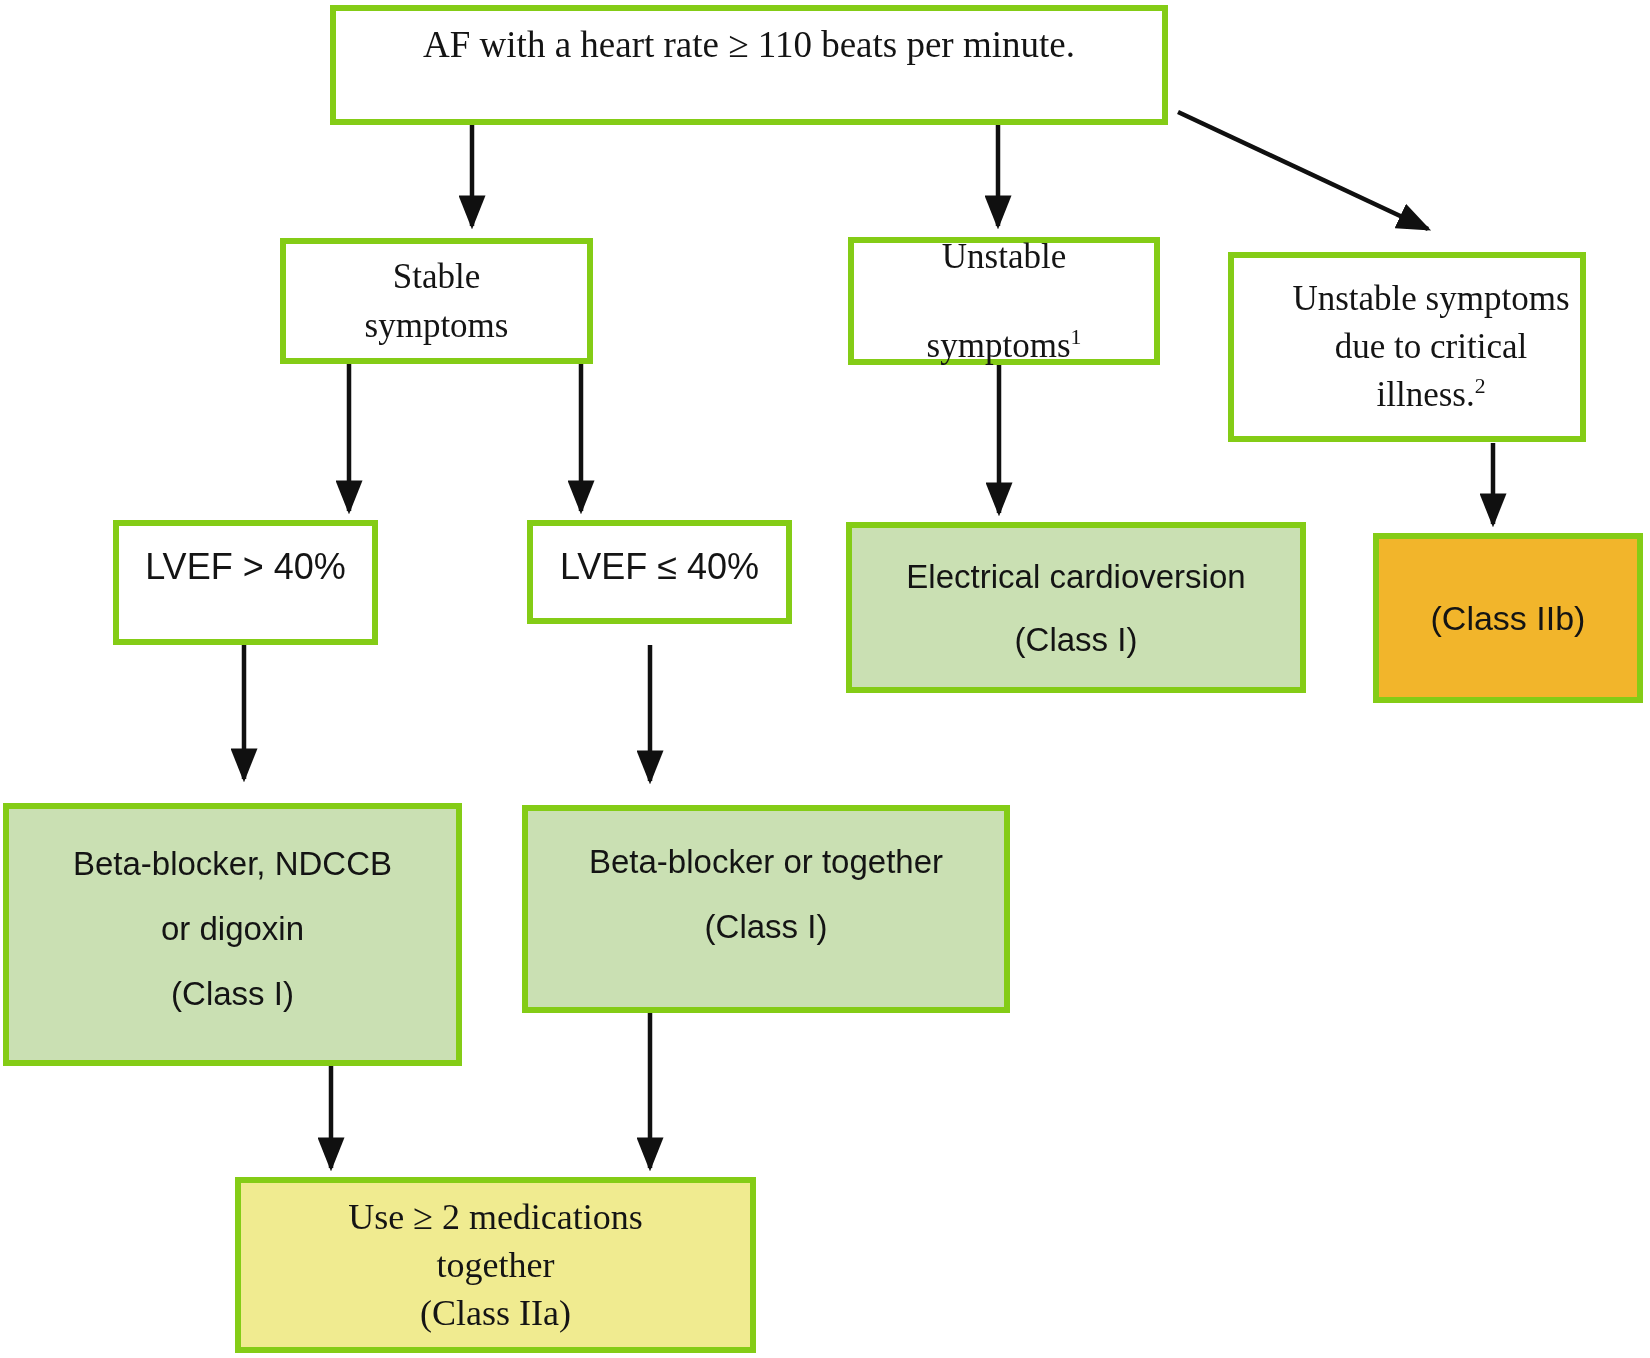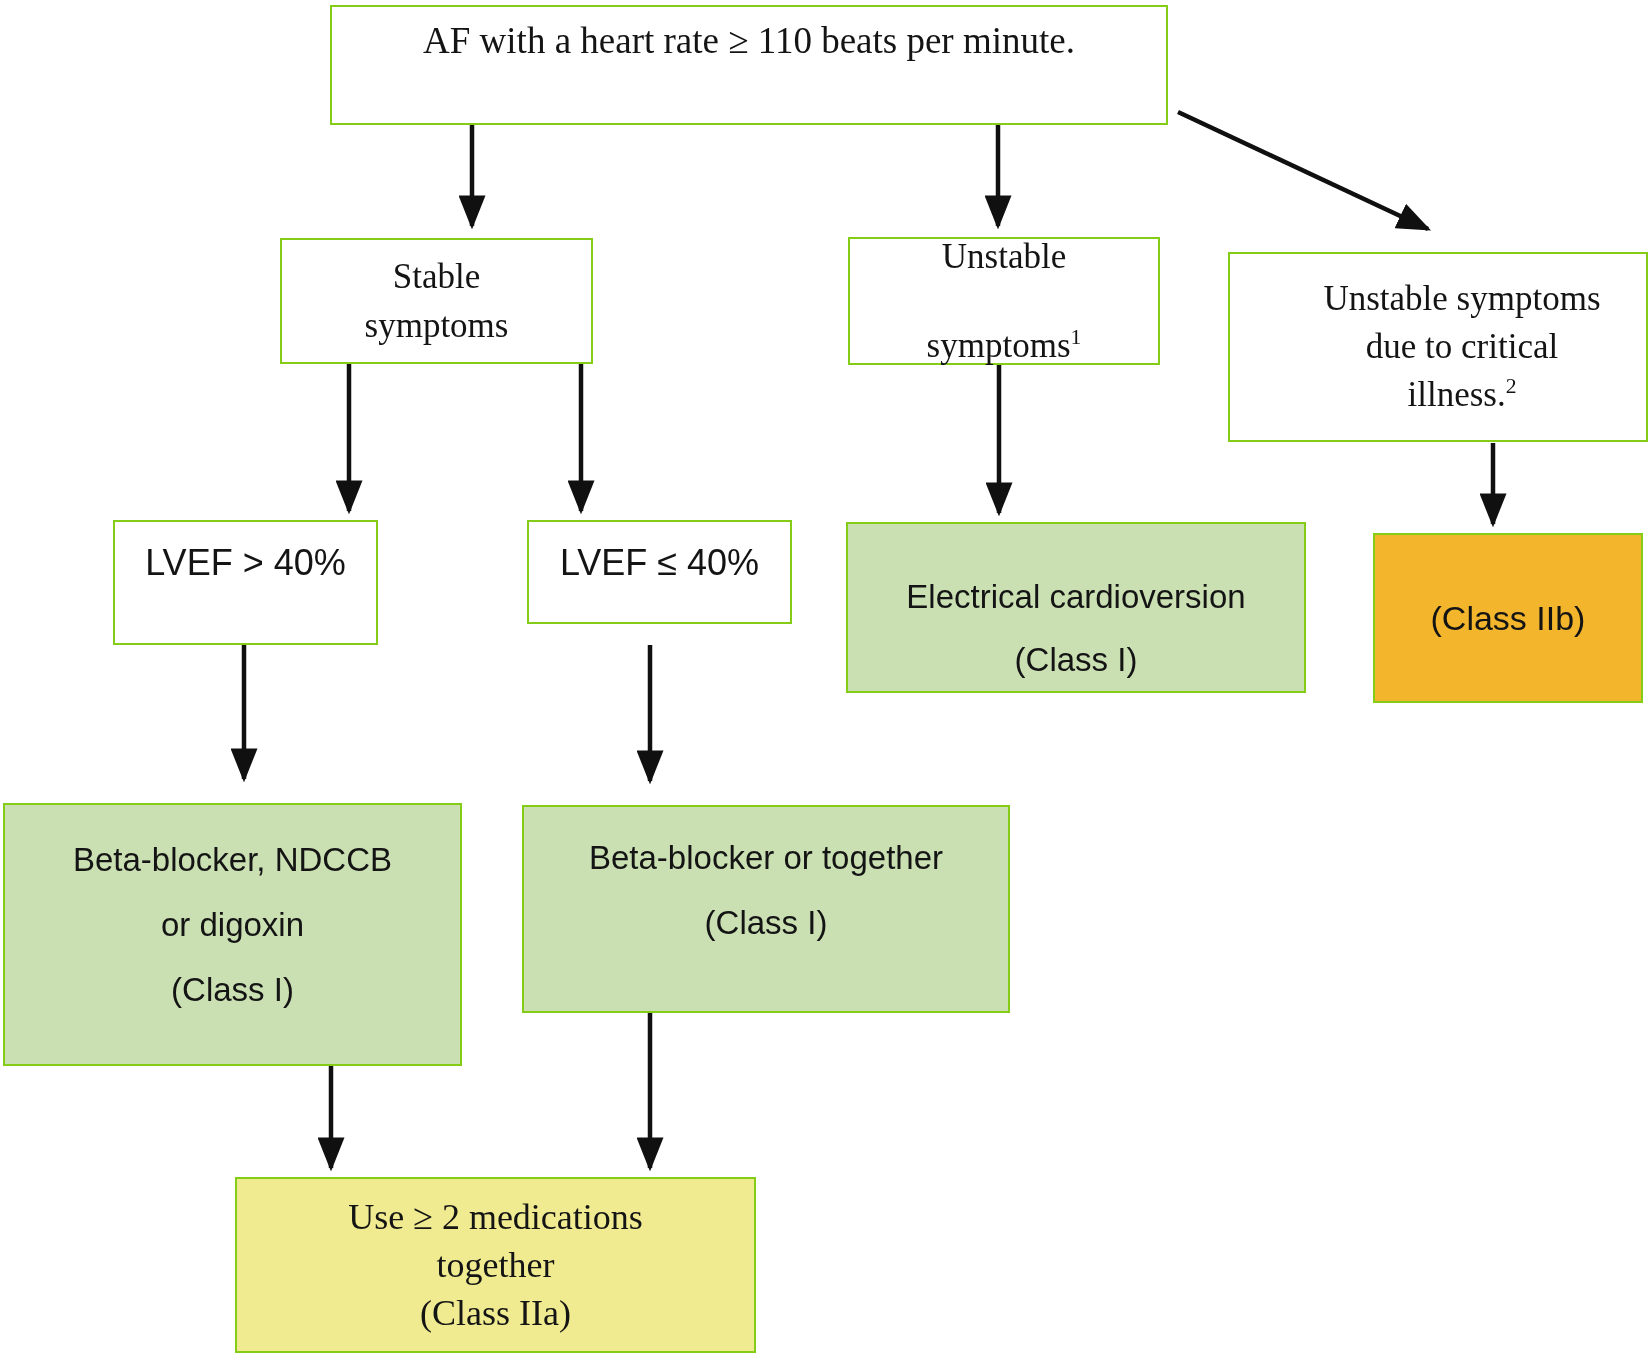--- a/index.html
+++ b/index.html
@@ -7,39 +7,39 @@
     position:relative;
     width:1650px;height:1358px;
     background:#ffffff;
     overflow:hidden;
     font-family:"Liberation Serif", serif;
     color:#141414;
   }
   .box{
     position:absolute;
     box-sizing:border-box;
-    border:2px solid #84cc16;
+    border:6px solid #84cc16;
     background:#ffffff;
     display:flex;
     flex-direction:column;
     align-items:center;
     justify-content:center;
     text-align:center;
   }
   .serif{font-family:"Liberation Serif", serif;}
   .sans{font-family:"Liberation Sans", sans-serif;}
   sup{font-size:62%;line-height:0;vertical-align:super;}
 
   #root-box{left:330px;top:5px;width:838px;height:120px;justify-content:flex-start;padding-top:12px;font-size:37px;}
   #stable-box{left:280px;top:238px;width:313px;height:126px;font-size:35px;line-height:49px;}
   #unstable-box{left:848px;top:237px;width:312px;height:128px;font-size:35px;line-height:49px;gap:40px;}
-  #critical-box{left:1228px;top:252px;width:420px;height:190px;font-size:35px;line-height:48px;padding-left:48px;}
+  #critical-box{left:1228px;top:252px;width:358px;height:190px;font-size:35px;line-height:48px;padding-left:48px;}
   #lvef-gt-box{left:113px;top:520px;width:265px;height:125px;font-size:36px;justify-content:flex-start;padding-top:20px;}
   #lvef-le-box{left:527px;top:520px;width:265px;height:104px;font-size:36px;justify-content:flex-start;padding-top:20px;}
-  #cardio-box{left:846px;top:522px;width:460px;height:171px;background:#cae0b3;font-size:33px;line-height:63px;justify-content:flex-end;}
+  #cardio-box{left:846px;top:522px;width:460px;height:171px;background:#cae0b3;font-size:33px;line-height:63px;}
   #amio-box{left:1373px;top:533px;width:270px;height:170px;background:#f2b52b;font-size:34px;line-height:63px;}
   #combo1-box{left:3px;top:803px;width:459px;height:263px;background:#cae0b3;font-size:33px;line-height:65px;justify-content:flex-start;padding-top:22px;}
   #combo2-box{left:522px;top:805px;width:488px;height:208px;background:#cae0b3;font-size:33px;line-height:65px;justify-content:flex-start;padding-top:18px;}
   #multi-box{left:235px;top:1177px;width:521px;height:176px;background:#f0eb90;font-size:36px;line-height:48px;}
 
   #arrow-layer{position:absolute;left:0;top:0;pointer-events:none;}
   #arrow-layer line{stroke:#101010;stroke-width:4.5;}
 </style>
 </head>
 <body>

